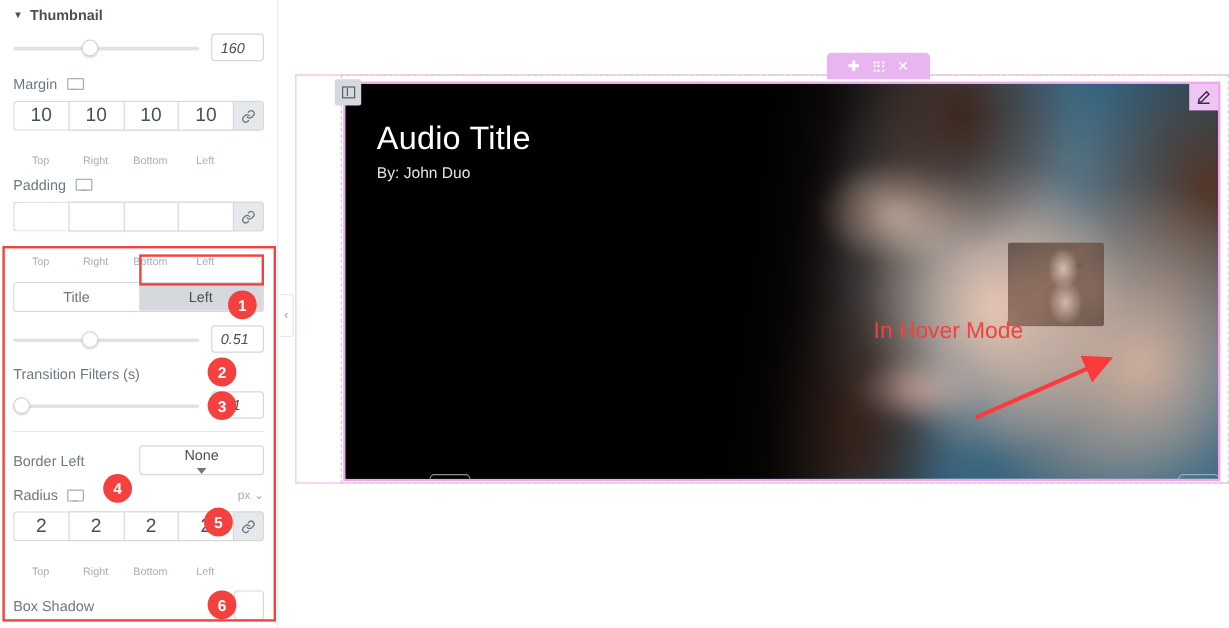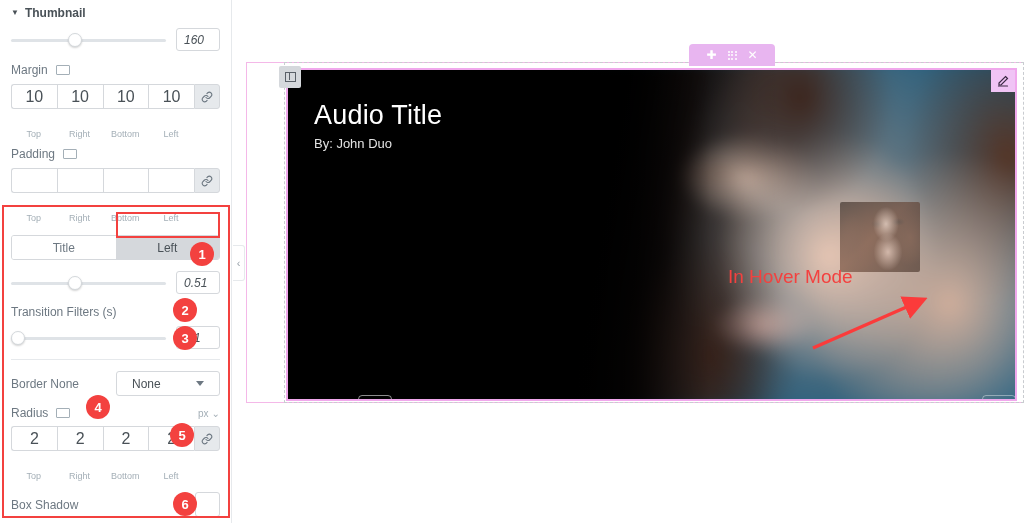--- a/index.html
+++ b/index.html
@@ -82,21 +82,21 @@
 
   .pen-btn {
     width:25px; height:25px; border:1px solid #d5d8dc; border-radius:3px;
     background:#fff; display:flex; align-items:center; justify-content:center;
   }
   .inline-right { display:flex; align-items:center; justify-content:space-between; }
 
   .select {
     width:104px; height:25px; border:1px solid #d5d8dc; border-radius:3px; background:#fff;
     font-size:12px; color:#495157; display:flex; align-items:center;
-    padding:0 15px; justify-content:space-between;
+    padding:0 1px; justify-content:space-between;flex-direction:column;
   }
   .sel-caret { width:0;height:0;border-left:4px solid transparent;border-right:4px solid transparent;border-top:5px solid #6d7882; }
   .unit { font-size:10px; color:#a4afb7; display:flex; align-items:center; gap:3px; }
   .hr { height:1px; background:#e6e9ec; margin:10px 11px 0 11px; }
 
   
   #annot-box {
     position:absolute; left:2px; top:205px; width:228px; height:313px;
     border:2px solid #f3413f; pointer-events:none; z-index:30;
   }
@@ -342,21 +342,21 @@
         <div class="knob" style="left:0%"></div>
       </div>
       <div class="numbox">0.1</div>
     </div>
   </div>
 
   <div class="hr"></div>
 
   <div class="field" style="padding-top:11px">
     <div class="inline-right">
-      <span class="lbl">Border None</span>
+      <span class="lbl">Border Left</span>
       <div class="select">
         <span>None</span>
         <span class="sel-caret"></span>
       </div>
     </div>
   </div>
 
   <div class="field" style="padding-top:10px">
     <div class="inline-right" style="margin-bottom:6px">
       <div class="lbl-row" style="margin:0">

